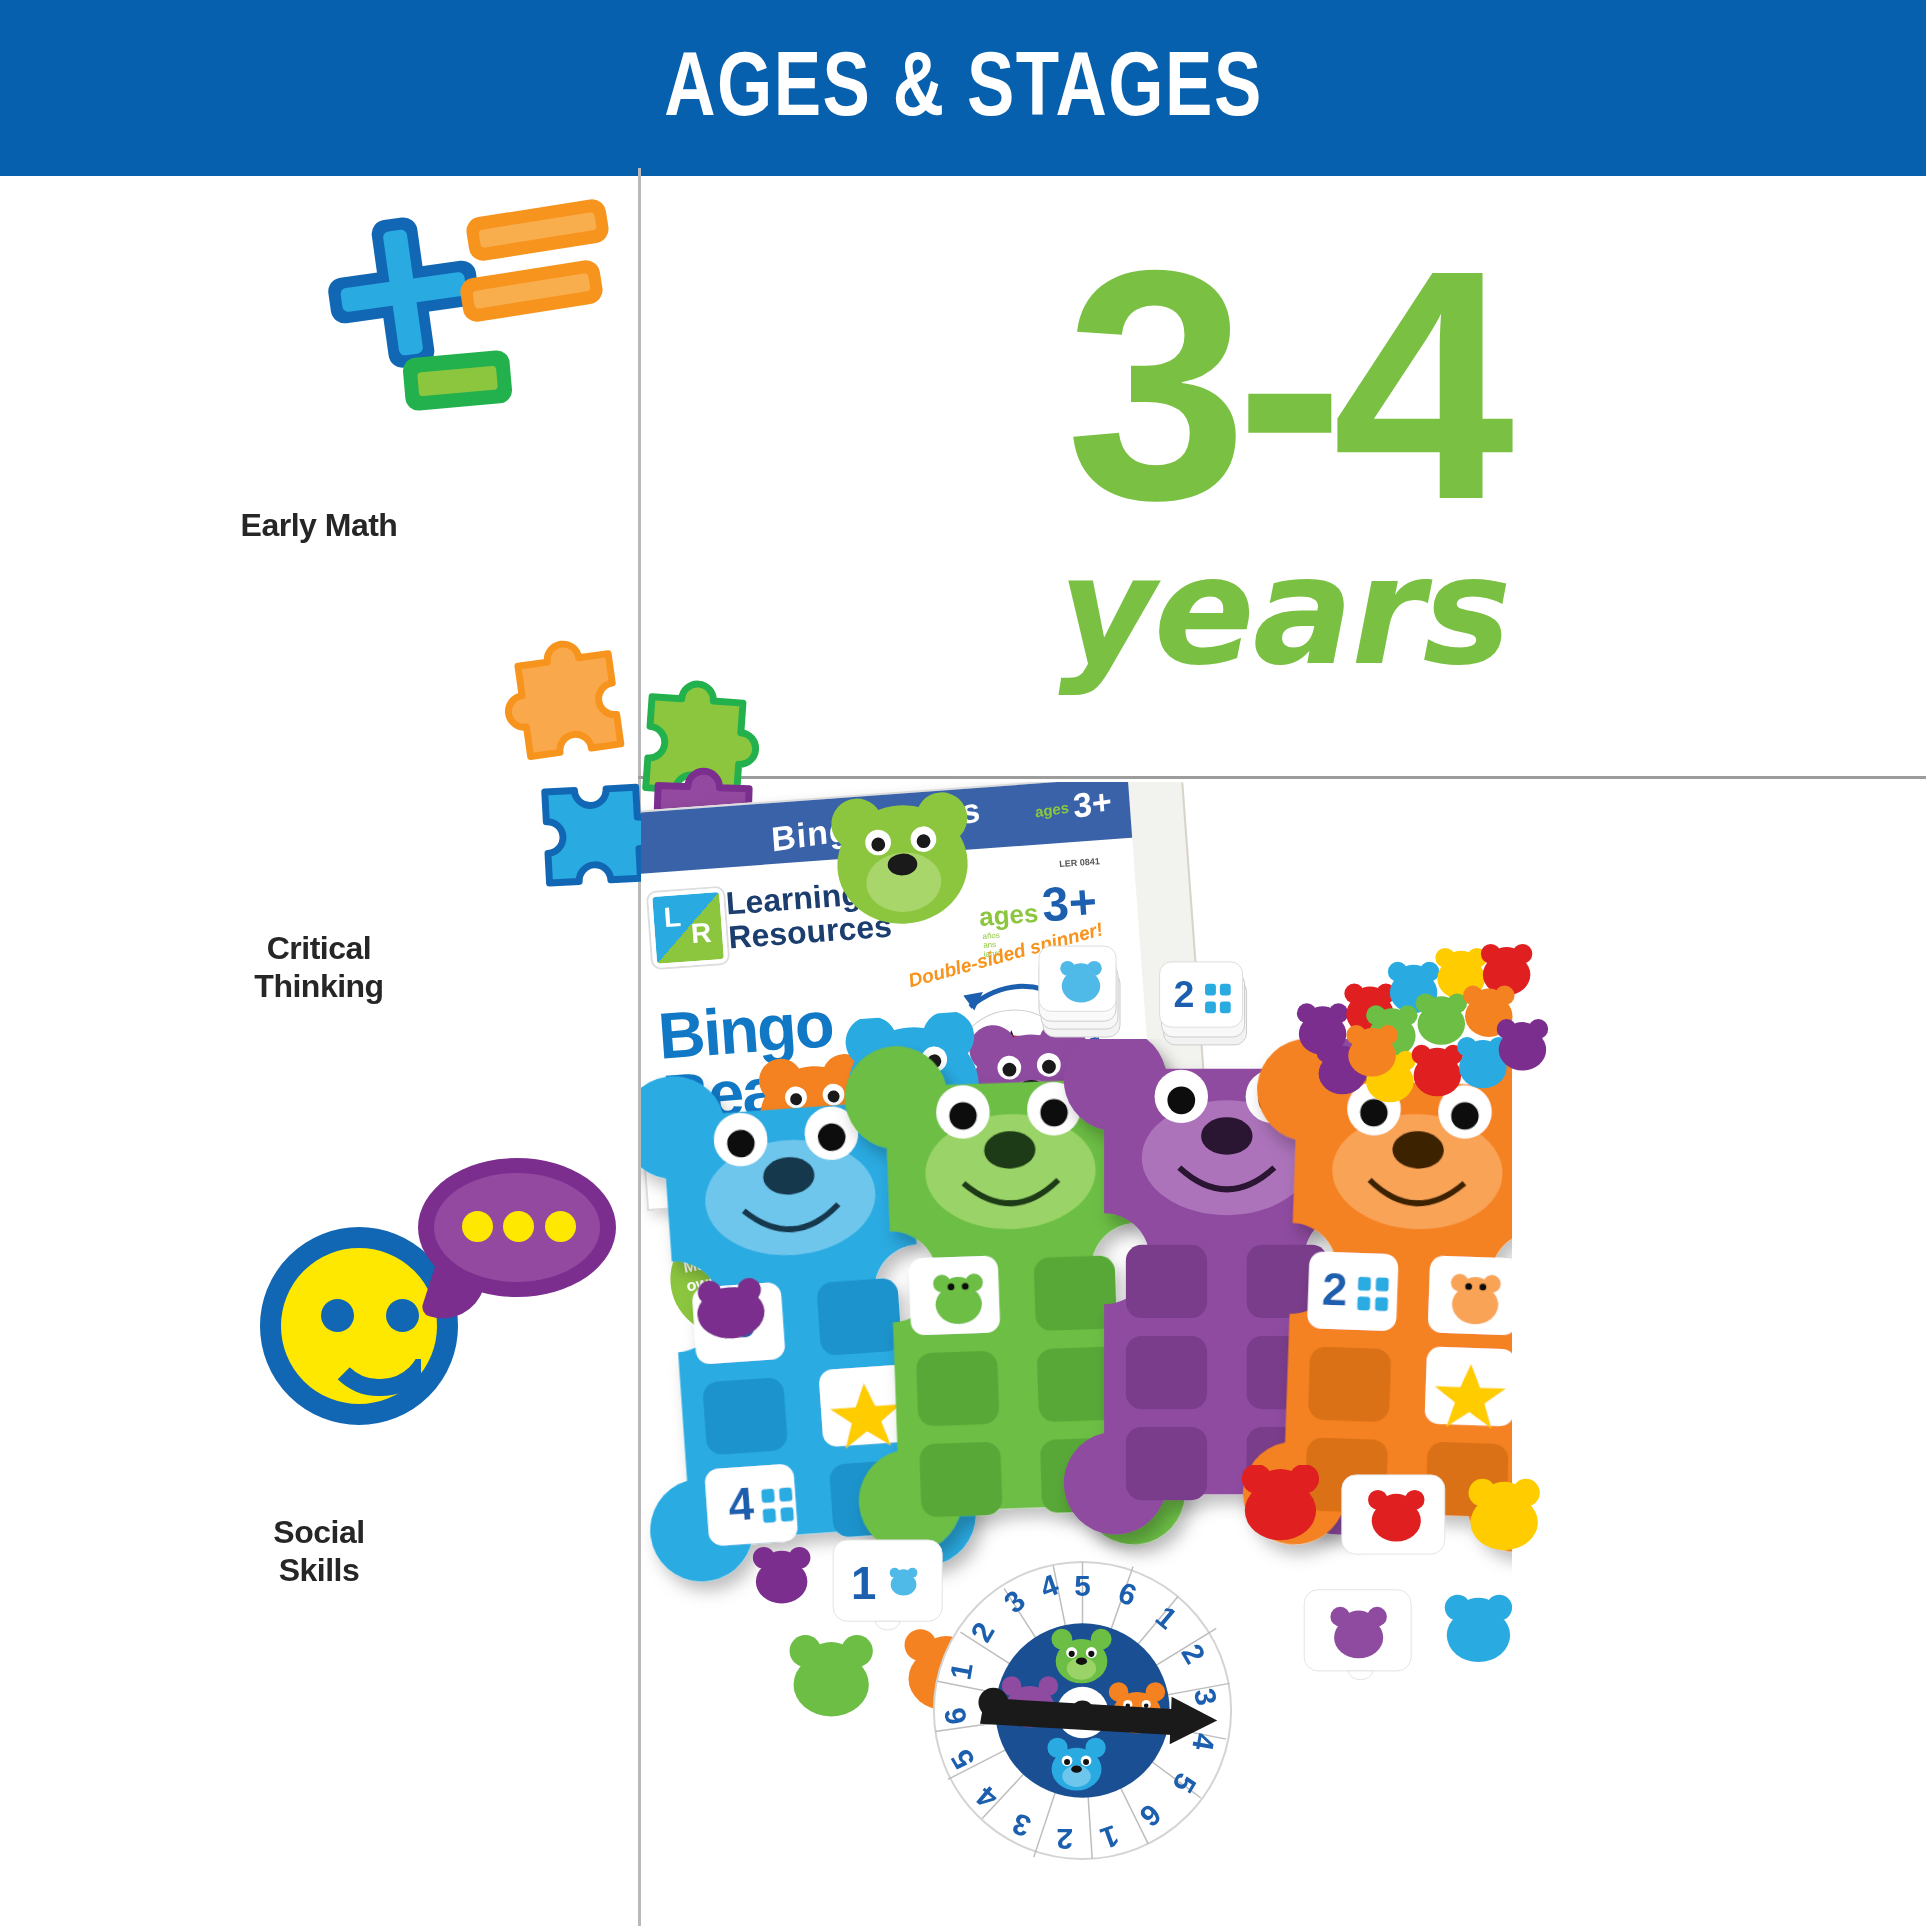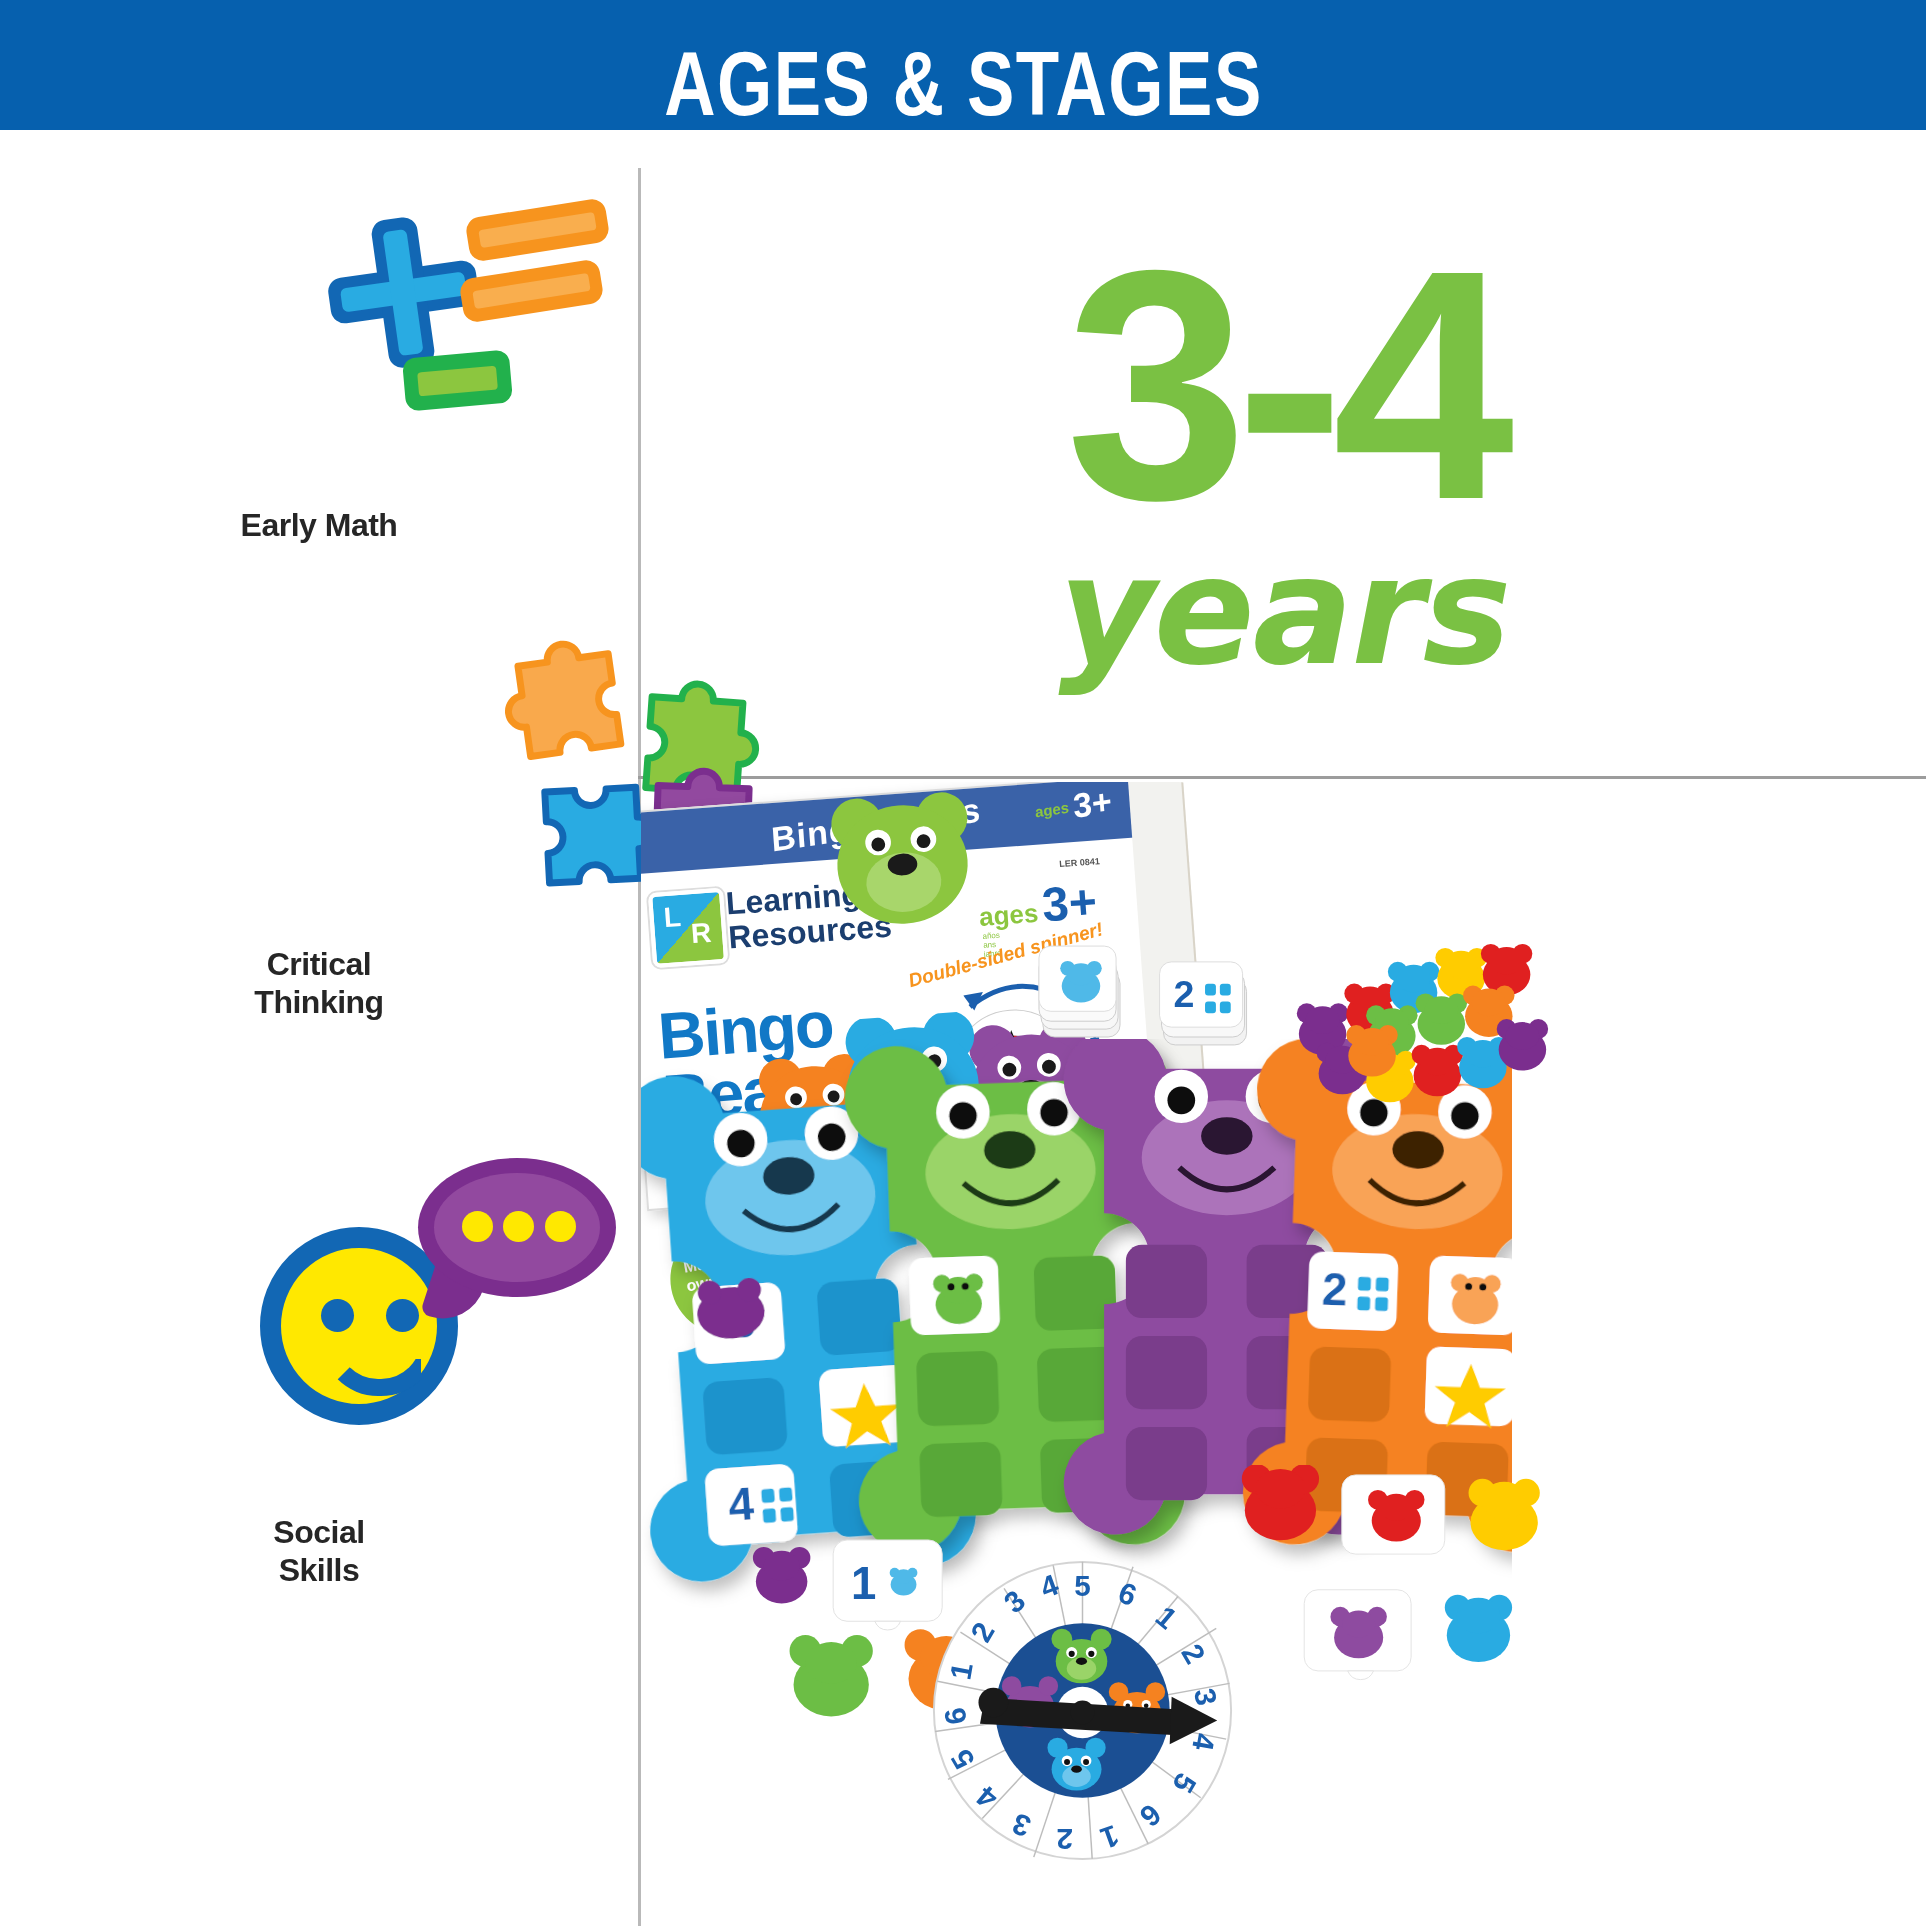--- a/index.html
+++ b/index.html
@@ -1,20 +1,20 @@
 <!DOCTYPE html>
 <html><head>
 <meta charset="utf-8">
 <style>
   html,body{margin:0;padding:0;background:#fff;}
   body{width:1927px;height:1927px;position:relative;overflow:hidden;
        font-family:"Liberation Sans","DejaVu Sans",sans-serif;}
 
   
-  .banner{position:absolute;left:0;top:0;width:1927px;height:130px;background:#0660AE;}
+  .banner{position:absolute;left:0;top:0;width:1927px;height:176px;background:#0660AE;}
   .banner-title{position:absolute;left:0;top:0;width:1927px;height:168px;
       display:flex;align-items:center;justify-content:center;
       color:#fff;font-weight:bold;font-size:91px;letter-spacing:2px;
       transform:scaleX(.78);transform-origin:center center;}
 
   
   .v-div{position:absolute;left:638px;top:168px;width:3px;height:1758px;background:#b9b9b9;}
   .h-div{position:absolute;left:638px;top:776px;width:1289px;height:3px;background:#9c9c9c;}
 
   
@@ -162,21 +162,21 @@
           <path d="M18 18 h30 a16 16 0 1 1 32 0 h30 v30 a16 16 0 1 1 0 32 v30 h-30 a16 16 0 1 0 -32 0 h-30 v-30 a16 16 0 1 0 0 -32 z" fill="#8CC63F" stroke="#22B14C" stroke-width="7" stroke-linejoin="round"></path>
         </g>
         <g transform="translate(58,150) rotate(-3 70 70)">
           <path d="M18 18 h30 a16 16 0 1 0 32 0 h30 v30 a16 16 0 1 1 0 32 v30 h-30 a16 16 0 1 0 -32 0 h-30 v-30 a16 16 0 1 0 0 -32 z" fill="#29ABE2" stroke="#1267B4" stroke-width="7" stroke-linejoin="round"></path>
         </g>
         <g transform="translate(168,148) rotate(2 70 70)">
           <path d="M18 18 h30 a16 16 0 1 1 32 0 h30 v30 a16 16 0 1 1 0 32 v30 h-30 a16 16 0 1 1 -32 0 h-30 v-30 a16 16 0 1 0 0 -32 z" fill="#92499F" stroke="#7B2E8E" stroke-width="7" stroke-linejoin="round"></path>
         </g>
       </svg>
     </div>
-    <div class="skill-label" style="margin-top:26px;">Critical
+    <div class="skill-label" style="margin-top:10px;">Critical
 Thinking</div>
   </div>
 
   <div class="skill" style="top:990px;">
     <div class="skill-icon soc-wrap" style="left:109px;">
       <div class="smiley">
         <div class="eye" style="left:40px;top:51px;"></div>
         <div class="eye" style="left:105px;top:51px;"></div>
         <div class="mouth"></div>
       </div>

